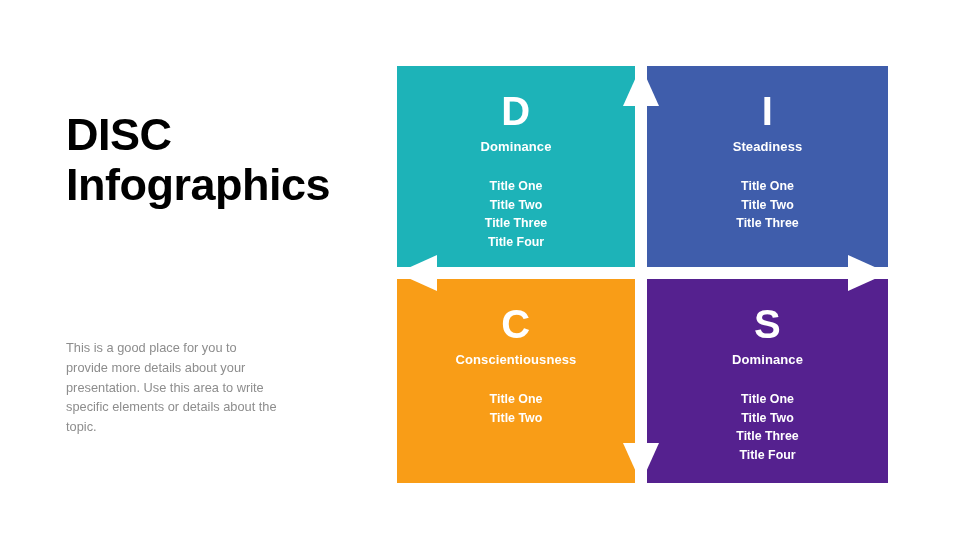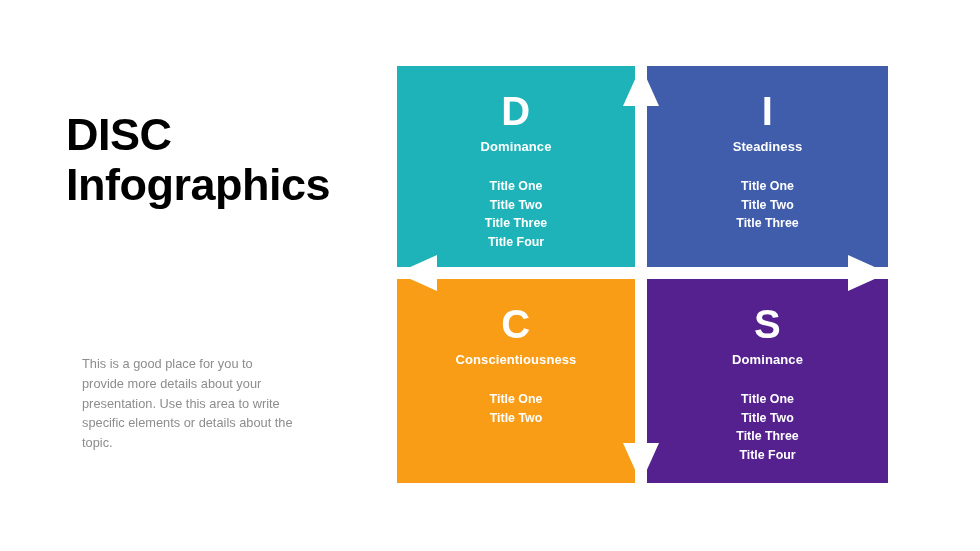--- a/index.html
+++ b/index.html
@@ -38,21 +38,21 @@
     white-space: pre-line;
   }
   .slide-body {
     position: absolute;
     left: 66px;
     top: 338px;
     width: 212px;
     font-size: 12.8px;
     line-height: 1.55;
     color: #8d8d8d;
-    margin: 16px;
+    margin: 0;
   }
 
   
   .matrix {
     position: absolute;
     left: 397px;
     top: 66px;
     width: 491px;
     height: 417px;
   }

